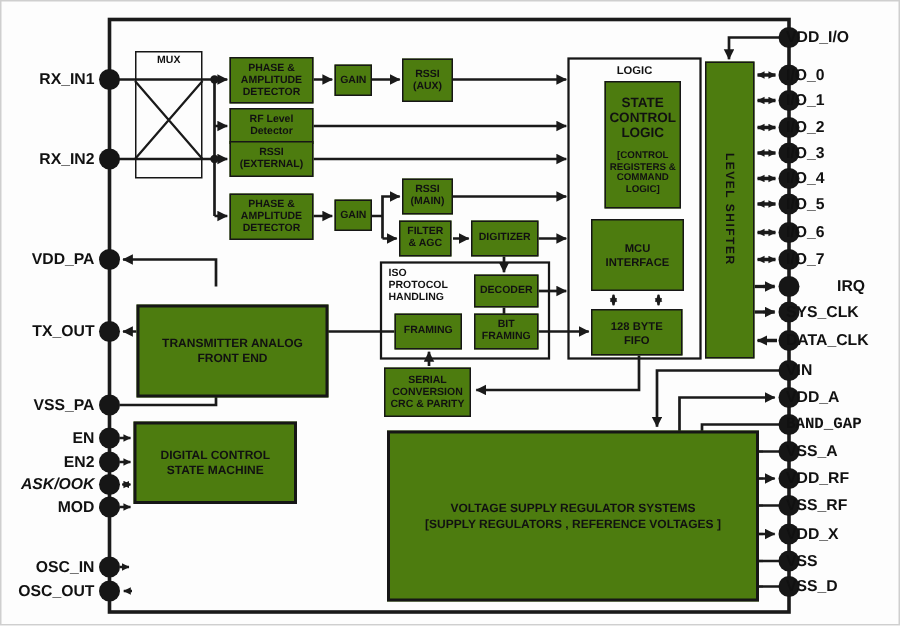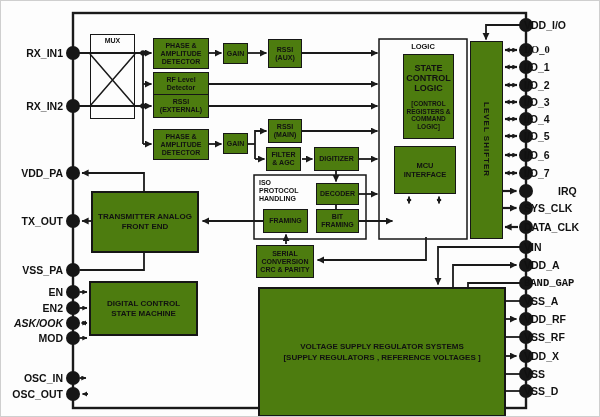--- a/index.html
+++ b/index.html
@@ -186,55 +186,57 @@
 PROTOCOL
 HANDLING</div>
   <div class="blk" style="left:315px;top:182px;width:43px;height:22px;">DECODER</div>
   <div class="blk" style="left:315px;top:208px;width:43px;height:24px;">BIT
 FRAMING</div>
   <div class="blk" style="left:262px;top:208px;width:45px;height:24px;">FRAMING</div>
   <div class="blk" style="left:255px;top:244px;width:58px;height:33px;">SERIAL
 CONVERSION
 CRC &amp; PARITY</div>
 
-  <div class="blk big" style="left:90px;top:190px;width:108px;height:62px;border-width:2px;">TRANSMITTER ANALOG
+  <div class="blk big" style="left:90px;top:202px;width:128px;height:62px;border-width:2px;">TRANSMITTER ANALOG
 FRONT END</div>
   <div class="blk big" style="left:88px;top:280px;width:109px;height:55px;border-width:2px;">DIGITAL CONTROL
 STATE MACHINE</div>
-  <div class="blk big" style="left:257px;top:286px;width:248px;height:130px;border-width:2px;line-height:11px;">VOLTAGE SUPPLY REGULATOR SYSTEMS
+  <div class="blk big" style="left:257px;top:286px;width:248px;height:114px;border-width:2px;line-height:11px;">VOLTAGE SUPPLY REGULATOR SYSTEMS
 [SUPPLY REGULATORS , REFERENCE VOLTAGES ]</div>
 
   <div class="freelbl" style="left:378px;top:42px;width:88px;text-align:center;font-size:7.5px;">LOGIC</div>
   <div class="blk" style="left:402px;top:53px;width:51px;height:85px;flex-direction:column;">
     <span class="scl-title">STATE
 CONTROL
 LOGIC</span>
     <span class="scl-sub">[CONTROL
 REGISTERS &amp;
 COMMAND
 LOGIC]</span>
   </div>
   <div class="blk" style="left:393px;top:145px;width:62px;height:48px;font-size:7.5px;line-height:9px;">MCU
 INTERFACE</div>
+  <div class="blk" style="left:393px;top:205px;width:61px;height:31px;font-size:7.5px;line-height:9px;">128 BYTE
+FIFO</div>
   <div class="blk vert" style="left:469px;top:40px;width:33px;height:198px;">LEVEL SHIFTER</div>
 
   <div class="pin pinL" style="top:46px;">RX_IN1</div>
   <div class="pin pinL" style="top:99px;">RX_IN2</div>
   <div class="pin pinL" style="top:166px;">VDD_PA</div>
   <div class="pin pinL" style="top:214px;">TX_OUT</div>
   <div class="pin pinL" style="top:263px;">VSS_PA</div>
   <div class="pin pinL" style="top:285px;">EN</div>
   <div class="pin pinL" style="top:301px;">EN2</div>
   <div class="pin pinL" style="top:316px;font-style:italic;">ASK/OOK</div>
   <div class="pin pinL" style="top:331px;">MOD</div>
   <div class="pin pinL" style="top:371px;">OSC_IN</div>
   <div class="pin pinL" style="top:387px;">OSC_OUT</div>
 
   <div class="pin pinR" style="top:18px;">VDD_I/O</div>
-  <div class="pin pinR" style="top:43px;font-family:Liberation Serif, serif;">I/O_0</div>
+  <div class="pin pinR" style="top:43px;">I/O_0</div>
   <div class="pin pinR" style="top:60px;">I/O_1</div>
   <div class="pin pinR" style="top:78px;">I/O_2</div>
   <div class="pin pinR" style="top:95px;">I/O_3</div>
   <div class="pin pinR" style="top:112px;">I/O_4</div>
   <div class="pin pinR" style="top:129px;">I/O_5</div>
   <div class="pin pinR" style="top:148px;">I/O_6</div>
   <div class="pin pinR" style="top:166px;">I/O_7</div>
   <div class="pin pinR" style="top:184px;padding-left:34px;">IRQ</div>
   <div class="pin pinR" style="top:201px;">SYS_CLK</div>
   <div class="pin pinR" style="top:220px;">DATA_CLK</div>

